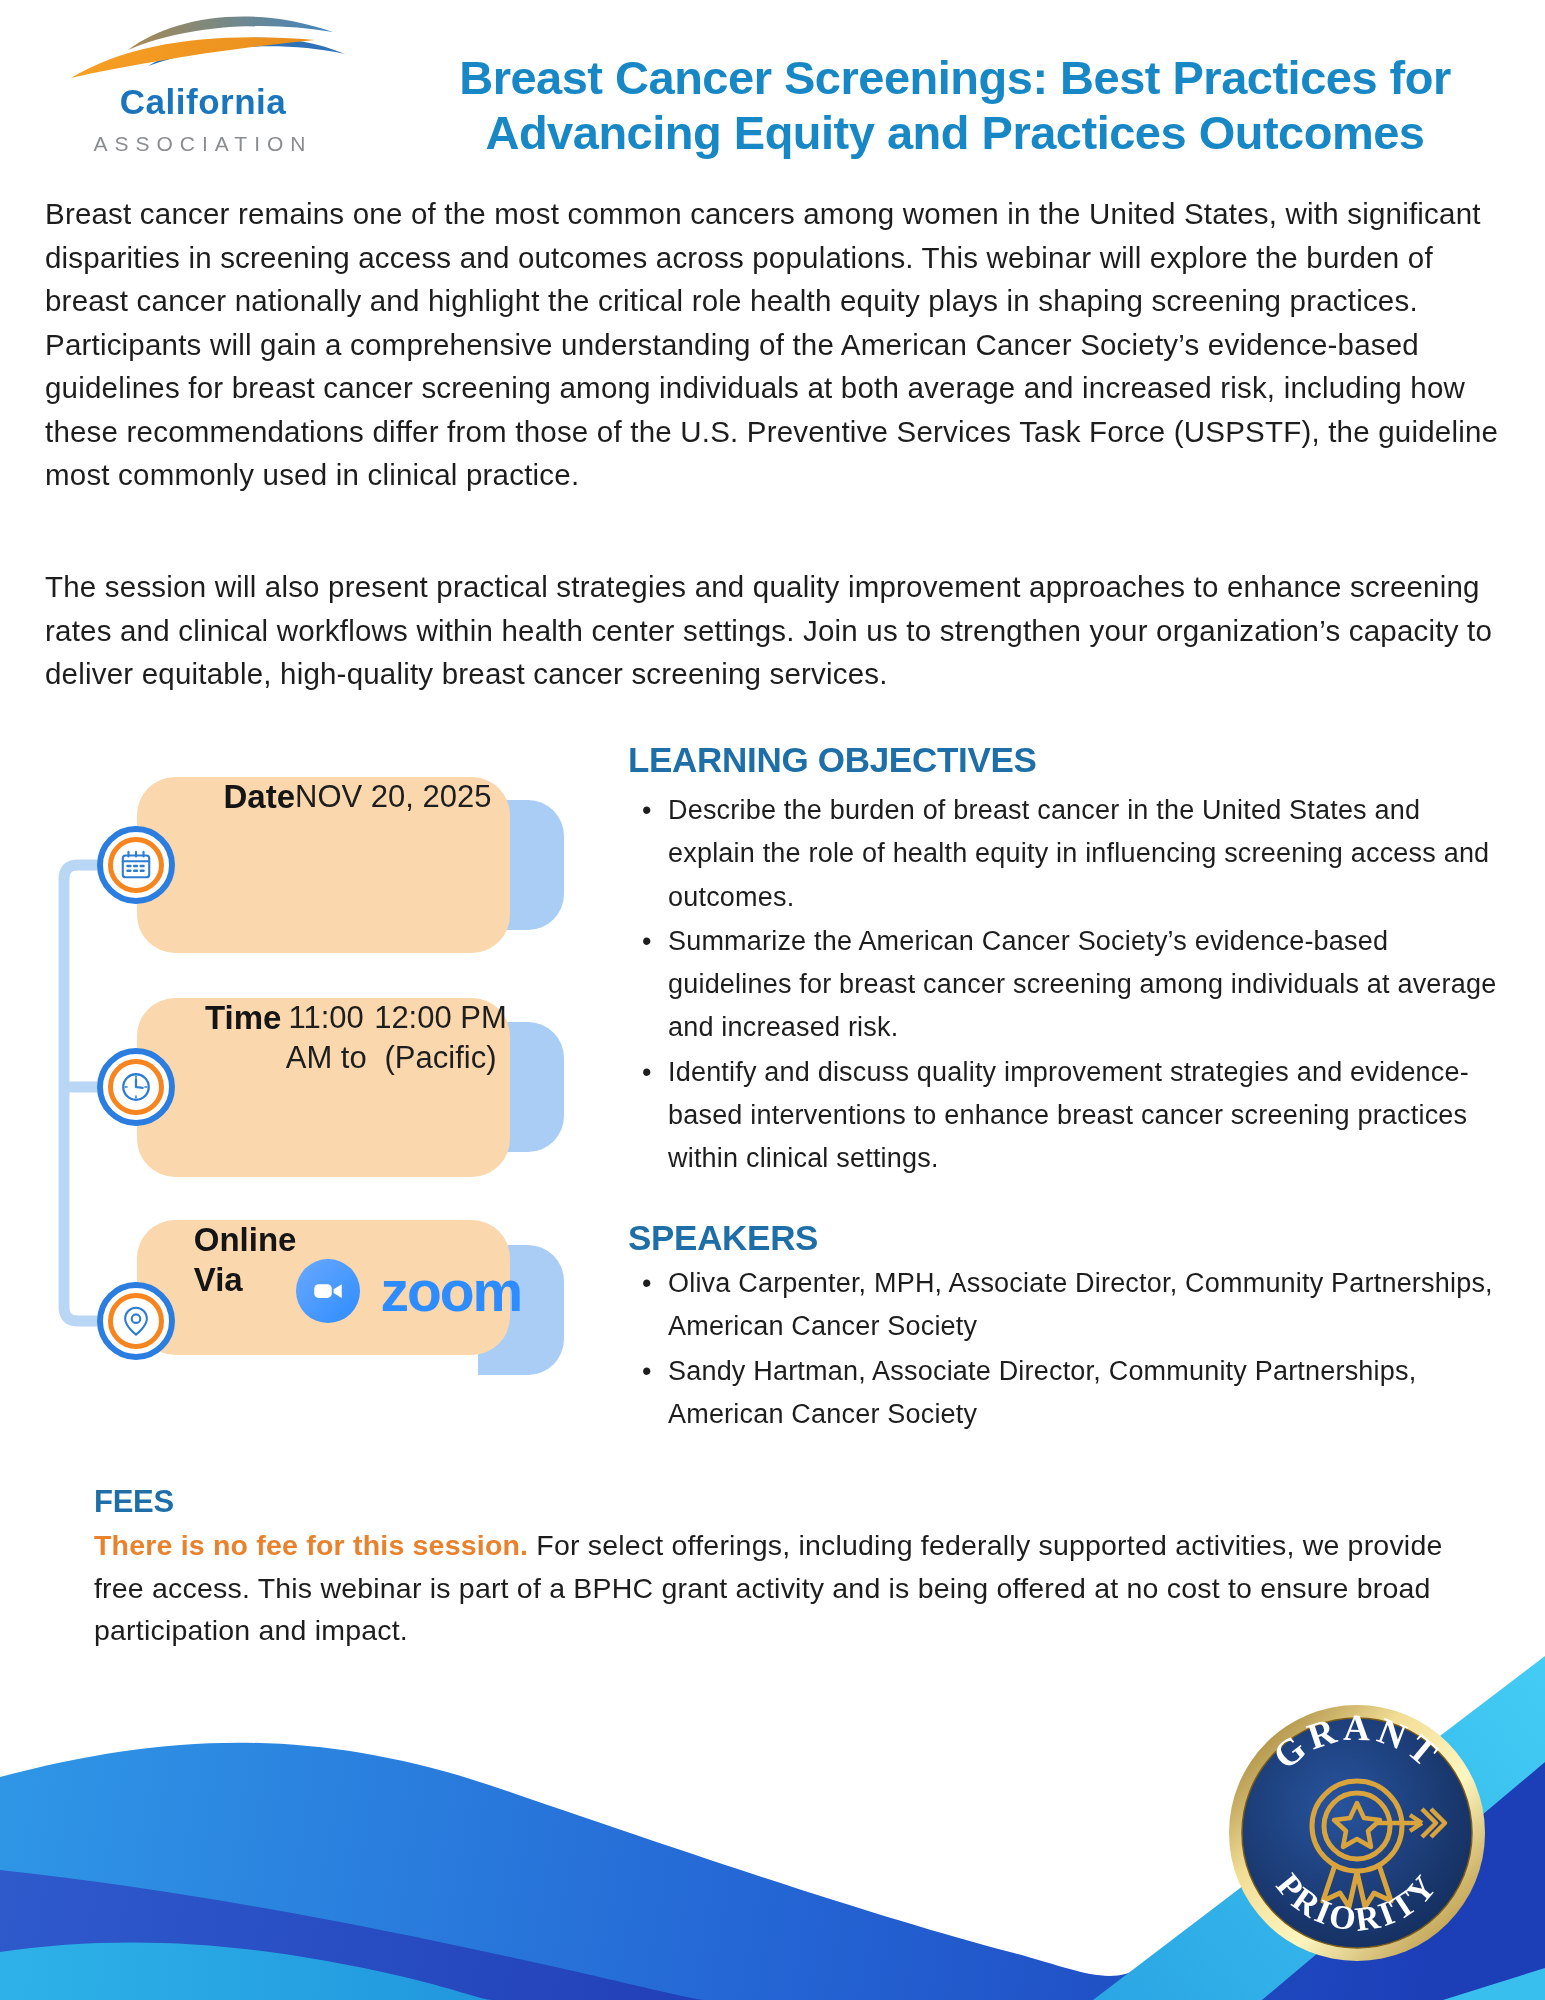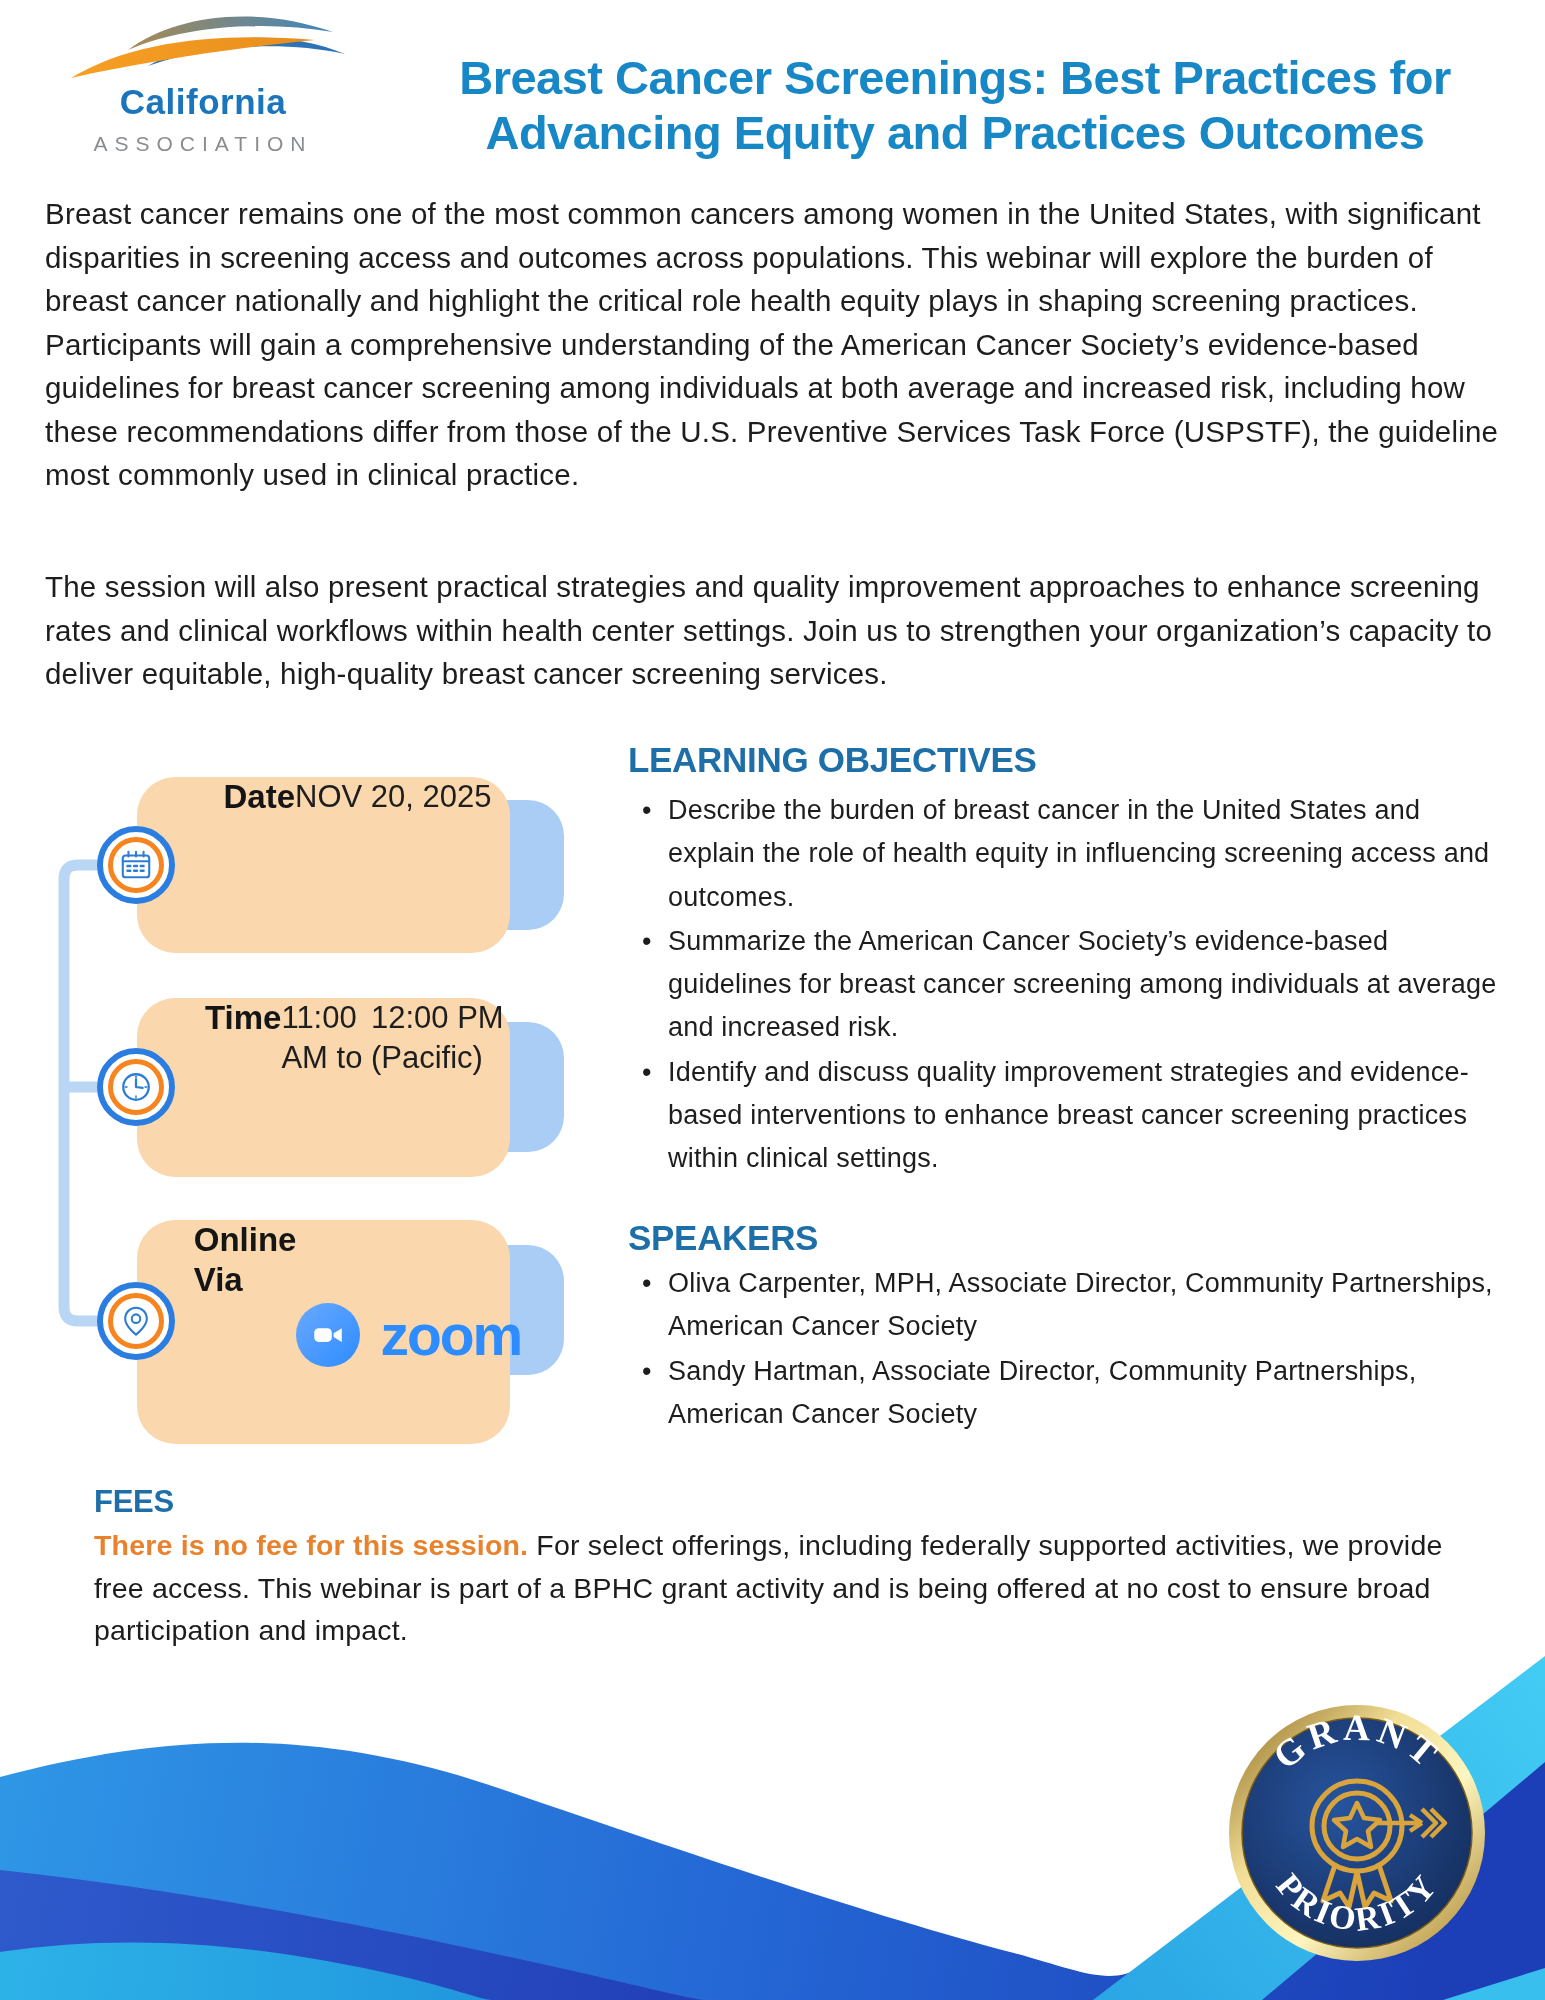--- a/index.html
+++ b/index.html
@@ -93,26 +93,26 @@
 
   <div class="cards-layer">
     <div class="tab" style="top:800px;"></div>
     <div class="tab" style="top:1022px;"></div>
     <div class="tab" style="top:1245px;"></div>
 
     <div class="card" style="top:777px;height:176px;">
       <div class="card-label">Date</div>
       <div class="card-value">NOV 20, 2025</div>
     </div>
-    <div class="card" style="top:998px;height:179px;">
+    <div class="card" style="top:998px;height:179px;text-align:center;">
       <div class="card-label">Time</div>
       <div class="card-value">11:00 AM to</div>
       <div class="card-value">12:00 PM (Pacific)</div>
     </div>
-    <div class="card" style="top:1220px;height:224px;">
+    <div class="card" style="top:1220px;height:135px;">
       <div class="card-label">Online Via</div>
       <div class="zoom-row">
         <div class="zoom-icon">
           <svg width="40" height="40" viewBox="0 0 64 64">
             <rect x="10" y="21" width="28" height="22" rx="7" fill="#ffffff"></rect>
             <path d="M41,29 L54,21 L54,43 L41,35 Z" fill="#ffffff"></path>
           </svg>
         </div>
         <div class="zoom-word">zoom</div>
       </div>

